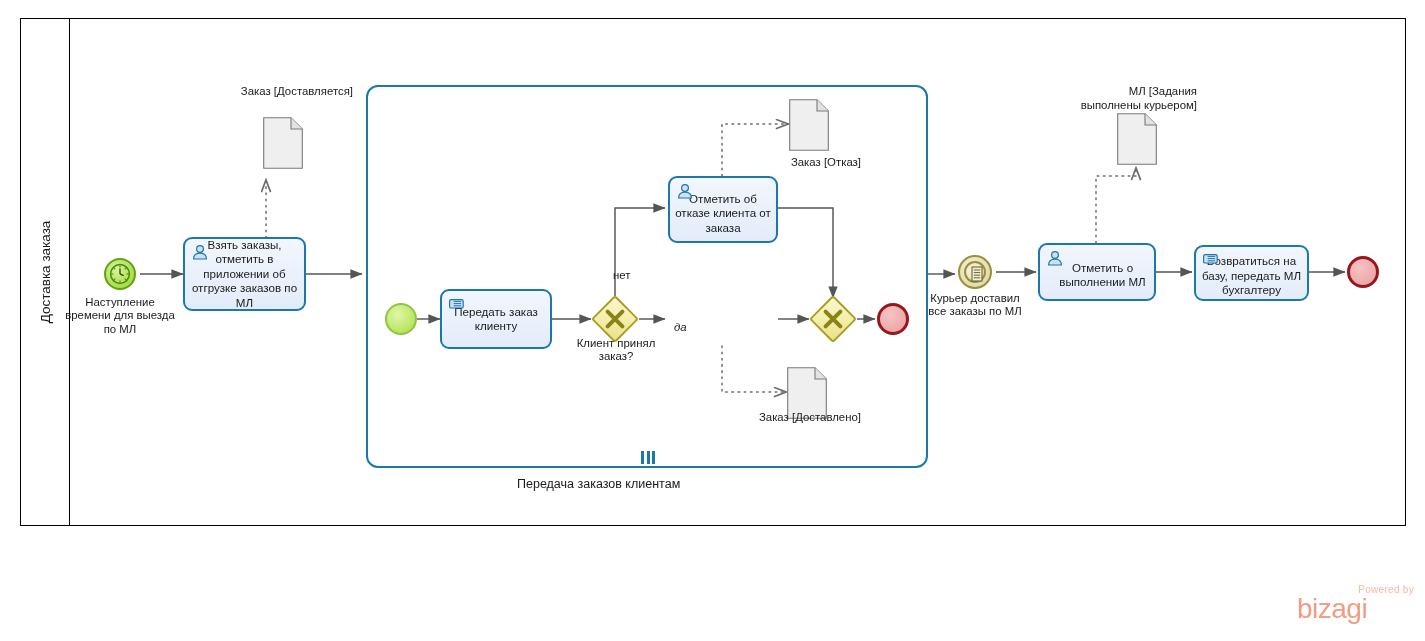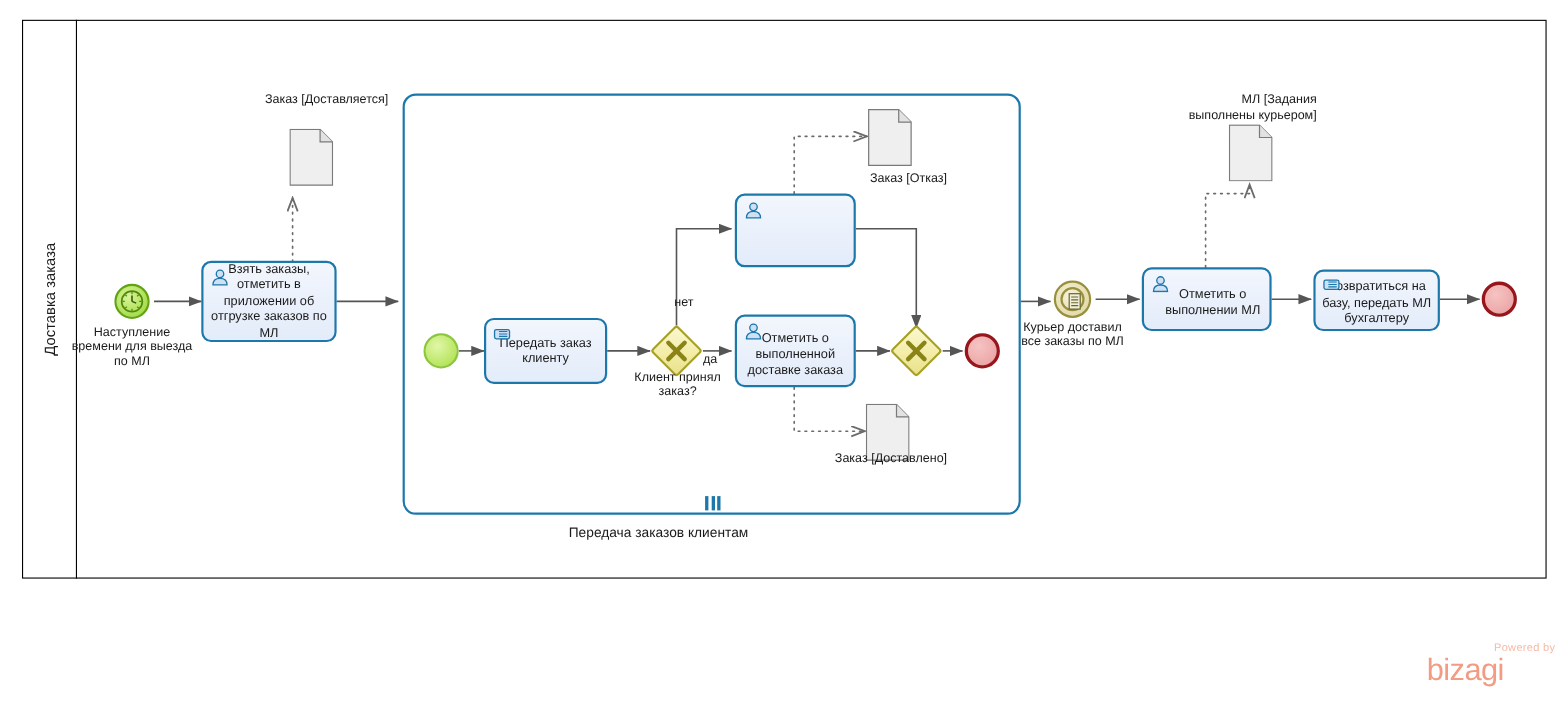--- a/index.html
+++ b/index.html
@@ -168,44 +168,38 @@
     <div class="lbl">Передать заказ клиенту</div>
   </div>
 
   <div class="abs gw" style="left:598px;top:302px;width:34px;height:34px;">
     <svg class="gw-x" viewBox="0 0 34 34" style="transform:rotate(-45deg);">
       <path d="M8.6,8.6 L25.4,25.4 M25.4,8.6 L8.6,25.4" stroke="#8a8418" stroke-width="4.6" stroke-linecap="round"></path>
     </svg>
   </div>
   <div class="ev-label" style="left:565px;top:337px;width:102px;">Клиент принял заказ?</div>
   <div class="flowlbl" style="left:613px;top:269px;">нет</div>
-  <div class="flowlbl" style="left:639px;top:321px;">да</div>
+  <div class="flowlbl" style="left:674px;top:321px;font-style:italic;">да</div>
 
   <div class="abs task" style="left:668px;top:176px;width:110px;height:67px;">
     <svg class="tico" viewBox="0 0 18 16">
       <circle cx="9" cy="5" r="3.4" fill="#cfe0f5" stroke="#1c77ab" stroke-width="1.2"></circle>
       <path d="M2.6,15 C2.6,10.6 5.3,9.1 9,9.1 C12.7,9.1 15.4,10.6 15.4,15 Z" fill="#cfe0f5" stroke="#1c77ab" stroke-width="1.2"></path>
     </svg>
+    <div class="lbl" style="padding-top:8px;">Отметить об отказе клиента от заказа</div>
   </div>
 
   <div class="abs dataobj" style="left:789px;top:99px;width:40px;height:52px;">
     <svg width="40" height="52" viewBox="0 0 40 52">
       <path d="M0.7,0.7 L28,0.7 L39.3,12 L39.3,51.3 L0.7,51.3 Z" fill="#efefef" stroke="#7a7a7a" stroke-width="1.1"></path>
       <path d="M28,0.7 L28,12 L39.3,12" fill="#e2e2e2" stroke="#7a7a7a" stroke-width="1.1"></path>
     </svg>
   </div>
   <div class="data-label" style="left:757px;top:156px;width:104px;">Заказ [Отказ]</div>
 
-  <div class="abs task" style="left:668px;top:286px;width:110px;height:66px;">
-    <svg class="tico" viewBox="0 0 18 16">
-      <circle cx="9" cy="5" r="3.4" fill="#cfe0f5" stroke="#1c77ab" stroke-width="1.2"></circle>
-      <path d="M2.6,15 C2.6,10.6 5.3,9.1 9,9.1 C12.7,9.1 15.4,10.6 15.4,15 Z" fill="#cfe0f5" stroke="#1c77ab" stroke-width="1.2"></path>
-    </svg>
-    <div class="lbl" style="padding-top:7px;">Отметить о выполненной доставке заказа</div>
-  </div>
 
   <div class="abs dataobj" style="left:787px;top:367px;width:40px;height:52px;">
     <svg width="40" height="52" viewBox="0 0 40 52">
       <path d="M0.7,0.7 L28,0.7 L39.3,12 L39.3,51.3 L0.7,51.3 Z" fill="#efefef" stroke="#7a7a7a" stroke-width="1.1"></path>
       <path d="M28,0.7 L28,12 L39.3,12" fill="#e2e2e2" stroke="#7a7a7a" stroke-width="1.1"></path>
     </svg>
   </div>
   <div class="data-label" style="left:757px;top:411px;width:104px;">Заказ [Доставлено]</div>
 
   <div class="abs gw" style="left:816px;top:302px;width:34px;height:34px;">

